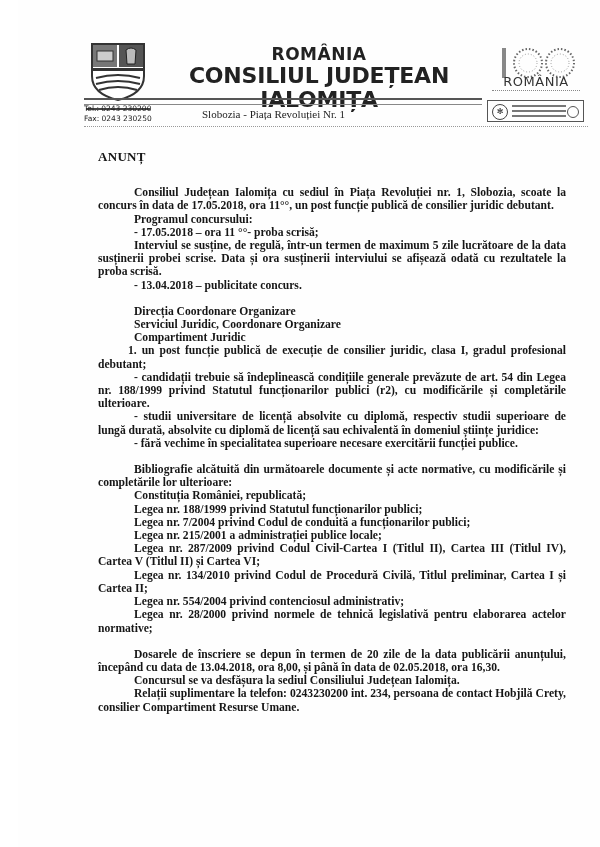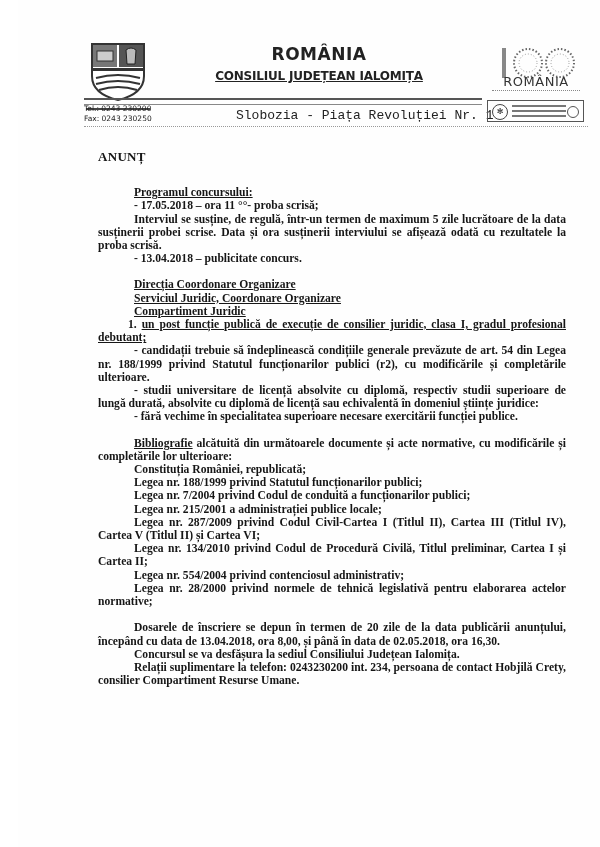--- a/index.html
+++ b/index.html
@@ -5,41 +5,41 @@
   html, body { margin:0; padding:0; background:#ffffff; }
   body { width:600px; height:847px; position:relative; overflow:hidden; color:#111; }
   .page { position:absolute; left:18px; top:0; width:600px; height:847px; background:#fefefe; }
 
   
   .letterhead { position:absolute; left:66px; top:38px; width:504px; height:90px; }
   .crest { position:absolute; left:6px; top:4px; width:56px; height:60px; }
   .crest-bottom-line { position:absolute; left:2px; top:70px; width:64px; height:2px; background:#444; }
   .title-block { position:absolute; left:70px; top:6px; width:330px; text-align:center; font-family:"DejaVu Sans", sans-serif; font-weight:bold; color:#222; }
   .title-1 { font-size:17px; letter-spacing:0.5px; line-height:20px; }
-  .title-2 { font-size:12px; line-height:24px; letter-spacing:-0.2px;text-decoration:underline; }
+  .title-2 { font-size:22px; line-height:24px; letter-spacing:-0.2px; }
   .logo100 { position:absolute; left:404px; top:2px; width:96px; height:52px; }
   .logo100-text { position:absolute; left:404px; top:36px; width:96px; text-align:center; font-family:"DejaVu Sans", sans-serif; font-size:13px; color:#333; letter-spacing:0.5px; }
   .logo100-sub { position:absolute; left:408px; top:52px; width:88px; height:2px; border-top:1px dotted #888; }
   .rule-double { position:absolute; left:0; top:60px; width:398px; height:4px; border-top:2px solid #555; border-bottom:1px solid #888; }
   .contact-left { position:absolute; left:0; top:66px; font-family:"DejaVu Sans", sans-serif; font-size:7.5px; line-height:10px; color:#222; }
-  .contact-mid { position:absolute; left:118px; top:70px; font-family:Liberation Mono, monospace; font-size:13px; color:#222;margin-left:34px; }
+  .contact-mid { position:absolute; left:118px; top:70px; font-family:Liberation Serif, serif; font-size:11px; color:#222; }
   .contact-right { position:absolute; left:285px; top:66px; width:113px; text-align:right; font-family:"DejaVu Sans", sans-serif; font-size:7.5px; line-height:10px; color:#222; }
   .cert-badge { position:absolute; left:403px; top:62px; width:97px; height:22px; border:1px solid #555; box-sizing:border-box; }
   .cert-circle { position:absolute; left:4px; top:3px; width:14px; height:14px; border:1px solid #444; border-radius:50%; font-size:8px; text-align:center; line-height:14px; }
   .cert-lines { position:absolute; left:24px; top:4px; width:54px; }
   .cert-lines div { height:2px; background:#777; margin-bottom:3px; }
   .cert-small-circle { position:absolute; right:4px; top:5px; width:10px; height:10px; border:1px solid #555; border-radius:50%; }
   .rule-bottom { position:absolute; left:0; top:88px; width:504px; height:1px; border-top:1px dotted #999; }
 
   
   .doc { position:absolute; left:80px; top:150px; width:468px; font-family:"Liberation Serif", serif; font-weight:bold; font-size:11.6px; line-height:13.2px; color:#161616; }
   .heading { text-align:left; font-size:13px; margin:0 0 23px 0; letter-spacing:0.3px; }
   p { margin:0; text-align:justify; }
   .ind { text-indent:36px; }
-  .u { text-decoration:underline; }
+  .u { }
   .gap { height:13px; }
 </style>
 </head>
 <body>
 
 <div class="page">
 
   <div class="letterhead">
     <svg class="crest" viewBox="0 0 56 60">
       <path d="M2 2 H54 V34 Q54 52 28 58 Q2 52 2 34 Z" fill="#fff" stroke="#333" stroke-width="2"></path>
@@ -86,20 +86,21 @@
         </div>
       <div class="cert-small-circle"></div>
     </div>
 
     <div class="rule-bottom"></div>
   </div>
 
   <div class="doc">
     <div class="heading">ANUNȚ</div>
 
+    <p class="ind">Consiliul Județean Ialomița cu sediul în Piața Revoluției nr. 1, Slobozia, scoate la concurs în data de 17.05.2018, ora 11°°, un post funcție publică de consilier juridic debutant.</p>
 
     <p class="ind"><span class="u">Programul concursului:</span></p>
     <p class="ind">- 17.05.2018 – ora 11 °°- proba scrisă;</p>
     <p class="ind">Interviul se susține, de regulă, într-un termen de maximum 5 zile lucrătoare de la data susținerii probei scrise. Data și ora susținerii interviului se afișează odată cu rezultatele la proba scrisă.</p>
     <p class="ind">- 13.04.2018 – publicitate concurs.</p>
 
     <div class="gap"></div>
 
     <p class="ind"><span class="u">Direcția Coordonare Organizare</span></p>
     <p class="ind"><span class="u">Serviciul Juridic, Coordonare Organizare</span></p>

